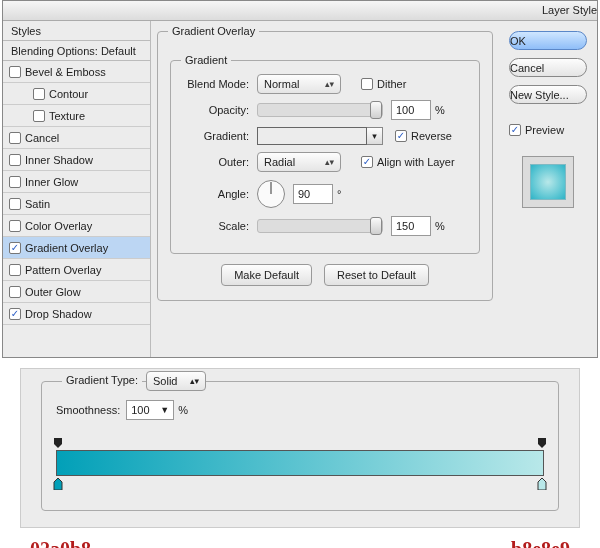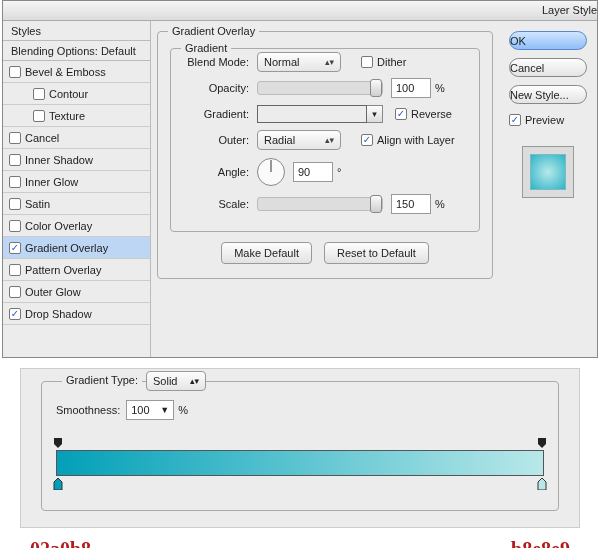--- a/index.html
+++ b/index.html
@@ -13,42 +13,42 @@
   .blend-opt { height: 20px; border-bottom: 1px solid #bbb; padding: 4px 8px; }
   .style-row { height: 22px; border-bottom: 1px solid #ccc; display:flex; align-items:center; padding: 0 6px; gap:4px; }
   .style-row.indent { padding-left: 30px; }
   .style-row.sel { background: #bcd6f3; }
   .chk { width: 12px; height: 12px; border: 1px solid #777; border-radius: 2px; background: #fff; display:inline-flex; align-items:center; justify-content:center; font-size:10px; color:#2b5dc5; line-height:1;}
   .chk.on::after { content:"✓"; }
   
   .main { flex:1; padding: 6px 6px 6px 6px; position:relative; }
   .fieldset { border: 1px solid #aaa; border-radius: 4px; padding: 10px 12px 14px 12px; position:relative; margin-top:4px;}
   .fieldset .legend { position:absolute; top:-7px; left:10px; background:#ececec; padding:0 4px; font-weight:normal; }
-  .inner-fieldset { border: 1px solid #aaa; border-radius:4px; padding: 0 10px 14px 10px; position:relative; margin-top:6px;}
+  .inner-fieldset { border: 1px solid #aaa; border-radius:4px; padding: 10px 10px 14px 10px; position:relative; margin-top:18px;}
   .inner-fieldset .legend { position:absolute; top:-7px; left:10px; background:#ececec; padding:0 4px; }
   .row { display:flex; align-items:center; height:26px; }
   .lbl { width: 76px; text-align:right; padding-right:8px; }
   .select { width: 84px; height:20px; background:linear-gradient(#fdfdfd,#e5e5e5); border:1px solid #999; border-radius:4px; display:flex; align-items:center; justify-content:space-between; padding:0 6px;}
   .select .arr { font-size:9px; color:#444; }
   .slider { height:14px; background:#ddd; border-radius:3px; position:relative; border:1px solid #bbb; }
   .slider .thumb { position:absolute; top:-3px; width:12px; height:18px; background:linear-gradient(#fafafa,#cfcfcf); border:1px solid #888; border-radius:3px; }
   .numbox { width:40px; height:20px; border:1px solid #999; background:#fff; padding:2px 4px; text-align:left; }
   .unit { padding-left:4px; }
   .swatch { width:110px; height:18px; border:1px solid #666; display:inline-block;}
   .swatch .grad { width:100%; height:100%; background:linear-gradient(90deg,#02a0b8,#b8e8e9);}
   .swatch-arr { width:16px; height:18px; border:1px solid #888; border-left:none; background:linear-gradient(#fdfdfd,#dcdcdc); display:inline-flex; align-items:center; justify-content:center; font-size:9px;}
   .angle { width:28px; height:28px; border:1px solid #888; border-radius:50%; background:#fafafa; position:relative;}
   .angle .hand { position:absolute; left:50%; top:50%; width:1px; height:12px; background:#333; transform-origin: top center; transform: translateY(0) rotate(0deg);}
   .btn { height:22px; padding:0 12px; background:linear-gradient(#fdfdfd,#e2e2e2); border:1px solid #999; border-radius:4px;}
   .btns-row { display:flex; justify-content:center; gap:12px; margin-top:10px;}
   
   .right { width:98px; padding:10px 10px; display:flex; flex-direction:column; gap:8px; align-items:stretch;}
   .rbtn { height:19px; border:1px solid #888; border-radius:11px; background:linear-gradient(#fdfdfd,#e4e4e4); padding-top:3px;}
   .rbtn.primary { background:linear-gradient(#cfe6ff,#8fbef8); border-color:#5a87c8;}
-  .preview-row { display:flex; align-items:center; gap:4px; margin-top:2px;}
+  .preview-row { display:flex; align-items:center; gap:4px; margin-top:12px;}
   .preview-box { width:52px; height:52px; margin: 12px auto 0; border:1px solid #999; background:#dcdcdc; display:flex; align-items:center; justify-content:center;}
   .preview-box .inner { width:36px; height:36px; background: radial-gradient(circle at 50% 50%, #b8e8e9 0%, #57c4d2 70%, #2fb3c6 100%); border:1px solid #7fb9c3;}
   
   .gedit { width: 560px; margin: 10px auto 0; background:#ececec; border:1px solid #ccc; padding: 6px 20px 16px 20px; }
   .gfield { border:1px solid #aaa; border-radius:4px; padding: 12px 14px 18px 14px; position:relative; margin-top:6px;}
   .gfield .legend { position:absolute; top:-8px; left:20px; background:#ececec; padding:0 4px;}
   .grow { display:flex; align-items:center; height:24px; }
   .selectg { width:60px; height:20px; background:linear-gradient(#fdfdfd,#e5e5e5); border:1px solid #999; border-radius:4px; display:flex; align-items:center; justify-content:space-between; padding:0 6px;}
   .smoothbox { width:48px; height:20px; border:1px solid #999; background:#fff; display:flex; align-items:center; justify-content:space-between; padding:0 4px;}
   .gradbar-wrap { position:relative; margin-top: 14px; height: 56px;}

